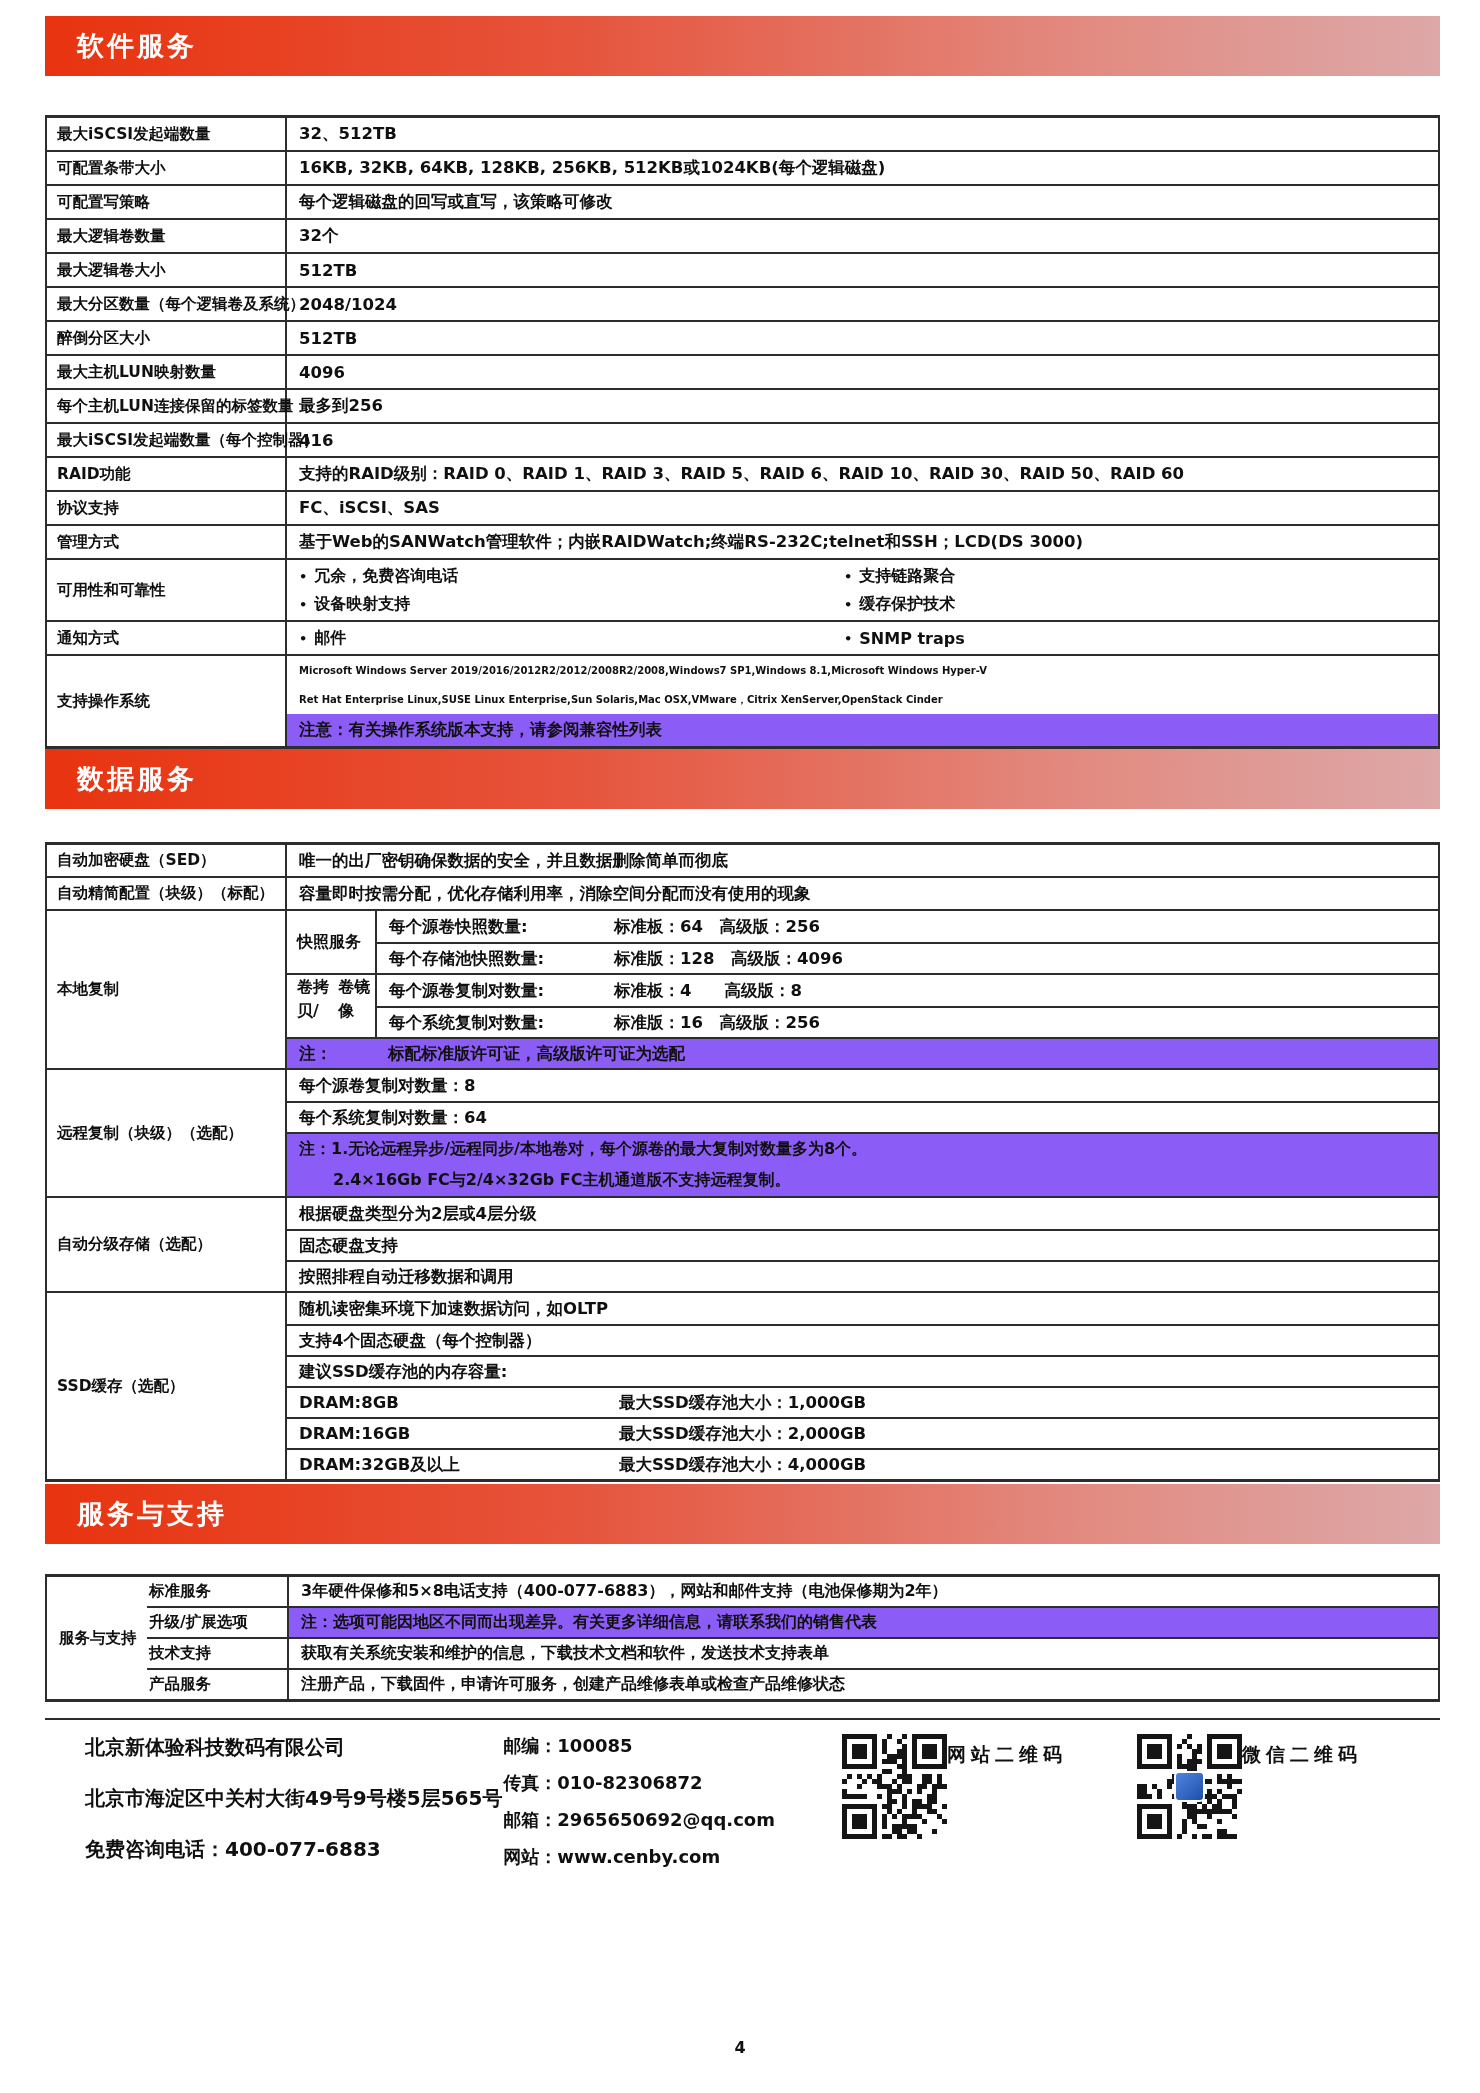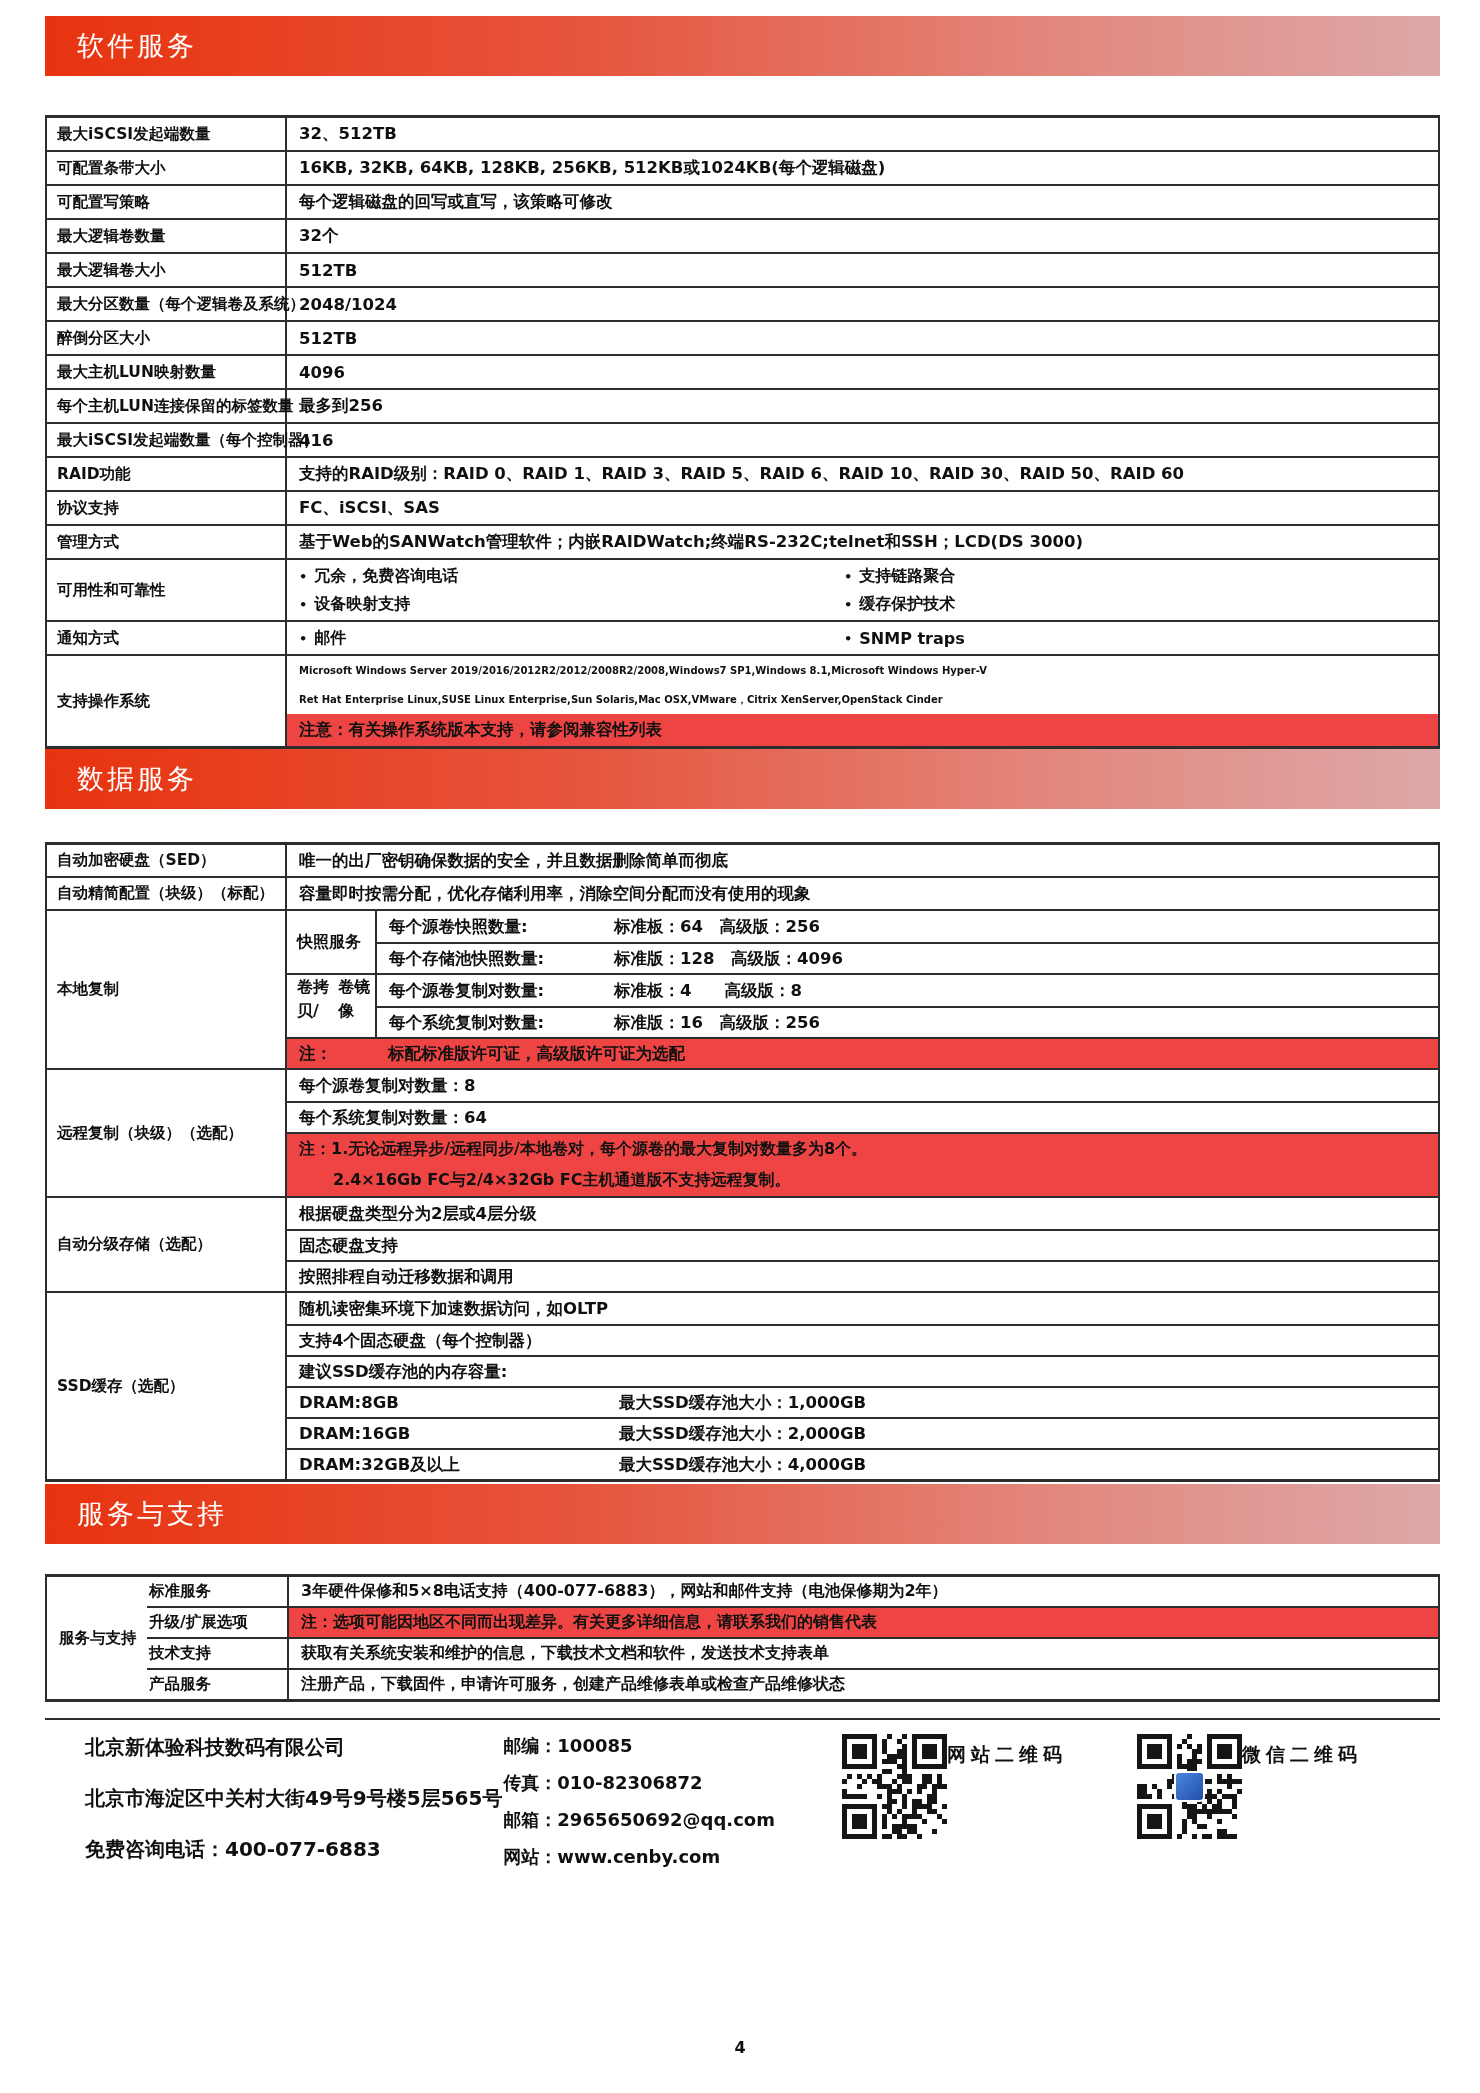--- a/index.html
+++ b/index.html
@@ -3,40 +3,40 @@
 <meta charset="utf-8">
 <style>
   *{box-sizing:border-box;margin:0;padding:0}
   html,body{background:#ffffff}
   .page{width:1480px;height:2093px;background:#fff;overflow:hidden;position:relative;
         font-family:"DejaVu Sans","Liberation Sans",sans-serif;color:#101010}
   .inner{padding:16px 40px 0 45px}
 
   
   .banner{height:60px;display:flex;align-items:center;padding-left:32px;color:#fff;
-          font-size:27px;font-weight:normal;letter-spacing:3px;
+          font-size:27px;font-weight:bold;letter-spacing:3px;
           background:linear-gradient(90deg,#e8330f 0%,#e6543c 38%,#e28a80 74%,#dda8a8 100%)}
 
   
   .table{border:2px solid #2d2d2d;border-top-width:3px;border-bottom-width:3px}
   .t1{margin-top:39px}
   .t2{margin-top:33px}
   .t3{margin-top:30px}
   .band{display:flex;align-items:stretch}
   .band + .band{border-top:2px solid #2d2d2d}
   .cell.label{width:240px;flex:none;display:flex;align-items:center;padding-left:10px;
               border-right:2px solid #2d2d2d;font-weight:bold;font-size:15.5px;white-space:nowrap}
   .content{flex:1;min-width:0}
   .col{display:flex;flex-direction:column}
   .rows > * + *{border-top:2px solid #2d2d2d}
   .vrow{display:flex;align-items:center;padding-left:12px;font-size:16.5px;font-weight:bold}
   .t1 .vrow{min-height:32px}
   .t2 .vrow{min-height:31px}
   .t3 .vrow{min-height:29px;font-size:16px}
-  .note{background:#ef4444}
+  .note{background:#8b5cf6}
 
   
   .twocol{display:flex;align-items:center;padding:2px 0 2px 12px}
   .bcol{display:flex;flex-direction:column;justify-content:center}
   .bcol.first{width:545px}
   .bl{min-height:28px;display:flex;align-items:center;font-size:16px;font-weight:bold}
   .bl::before{content:"•";margin-right:7px;font-size:13px}
 
   
   .osline{min-height:29px;display:flex;align-items:center;padding-left:12px;font-size:10px;font-weight:bold}

